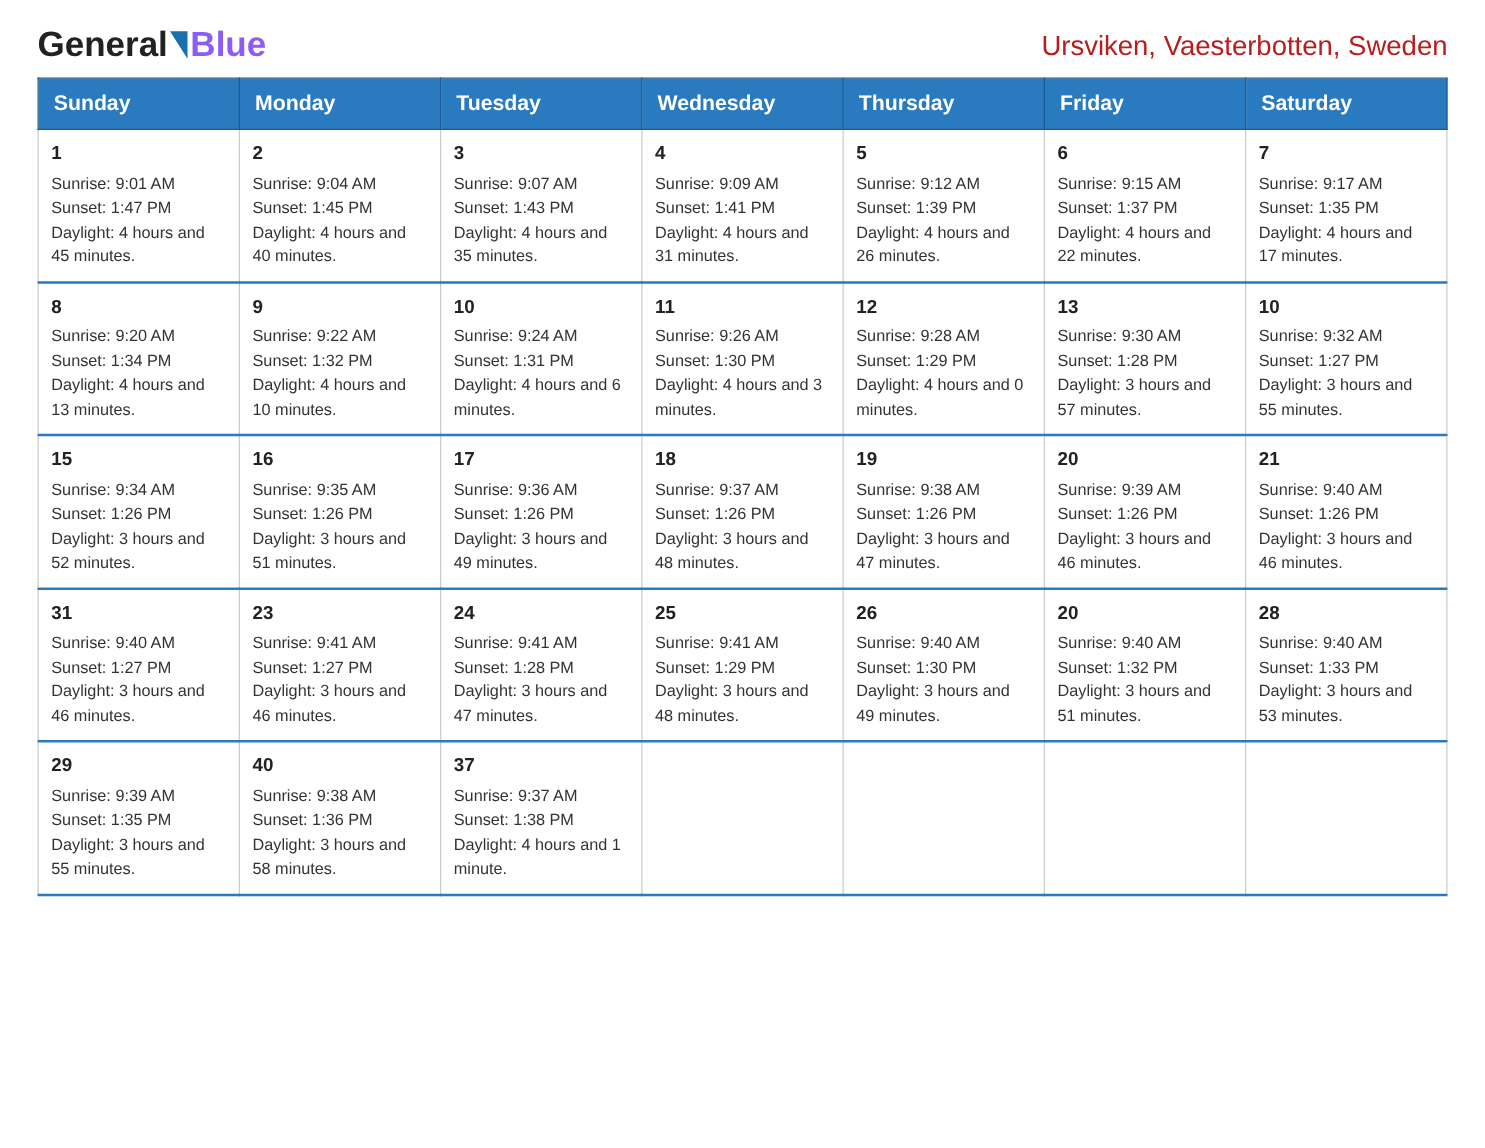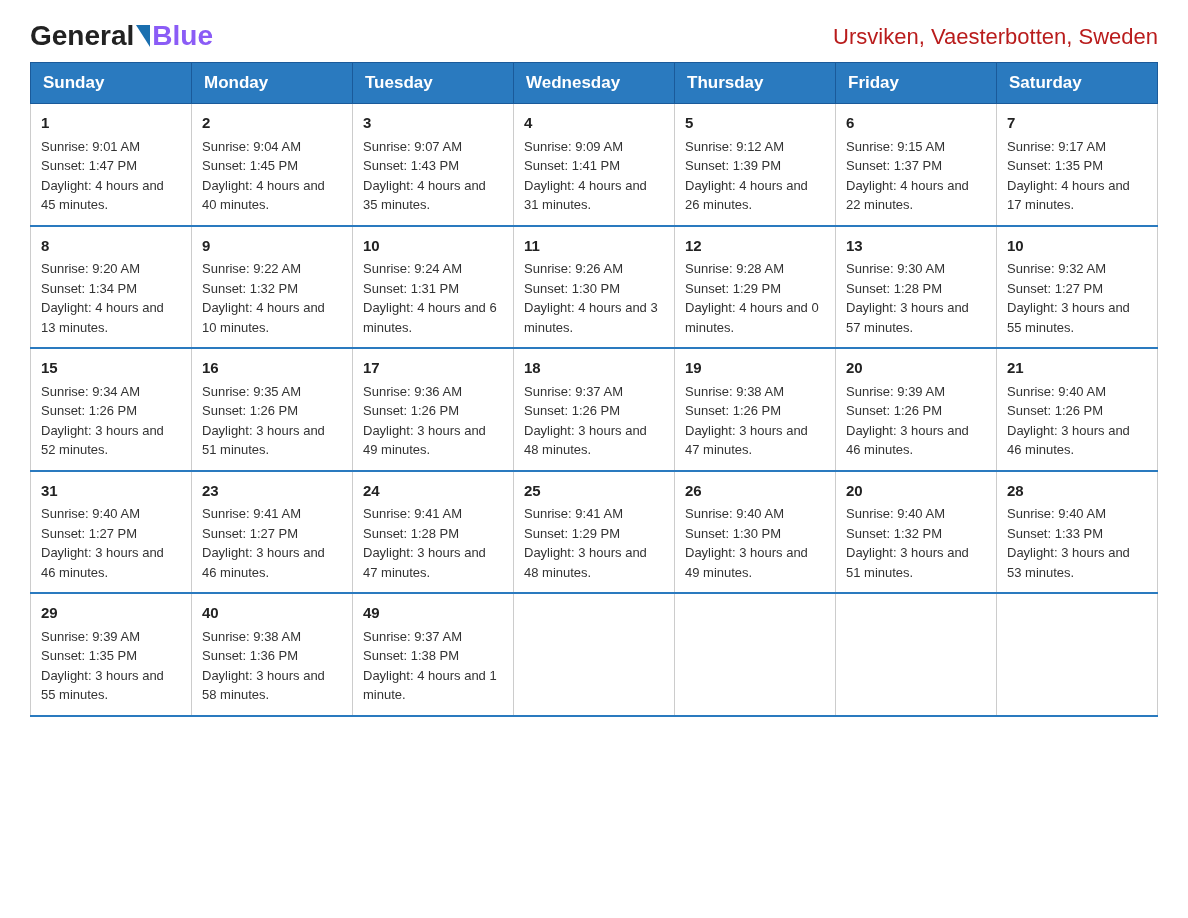--- a/index.html
+++ b/index.html
@@ -254,21 +254,21 @@
       <tr>
         <td>
           <span class="day-num">29</span>
           <div class="day-info">Sunrise: 9:39 AM<br>Sunset: 1:35 PM<br>Daylight: 3 hours and 55 minutes.</div>
         </td>
         <td>
           <span class="day-num">40</span>
           <div class="day-info">Sunrise: 9:38 AM<br>Sunset: 1:36 PM<br>Daylight: 3 hours and 58 minutes.</div>
         </td>
         <td>
-          <span class="day-num">49</span>
+          <span class="day-num">37</span>
           <div class="day-info">Sunrise: 9:37 AM<br>Sunset: 1:38 PM<br>Daylight: 4 hours and 1 minute.</div>
         </td>
         <td class="empty"></td>
         <td class="empty"></td>
         <td class="empty"></td>
         <td class="empty"></td>
       </tr>
     </tbody>
 </table>
 

